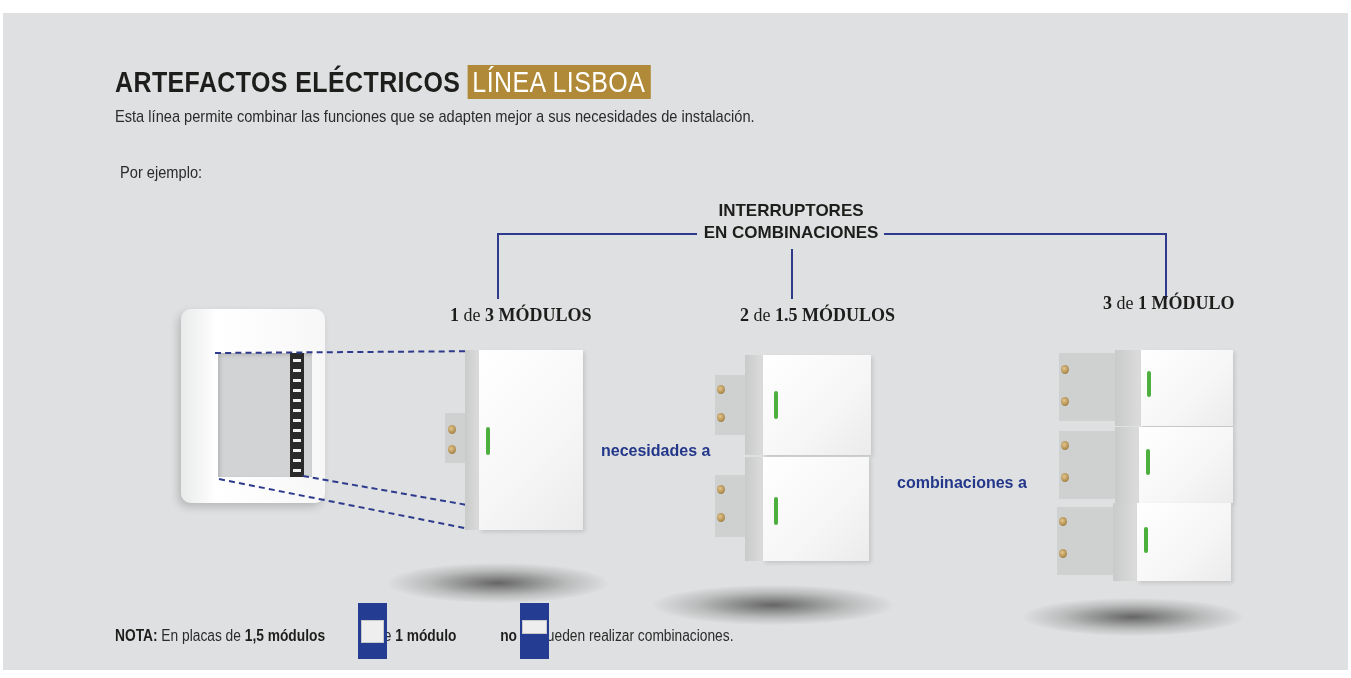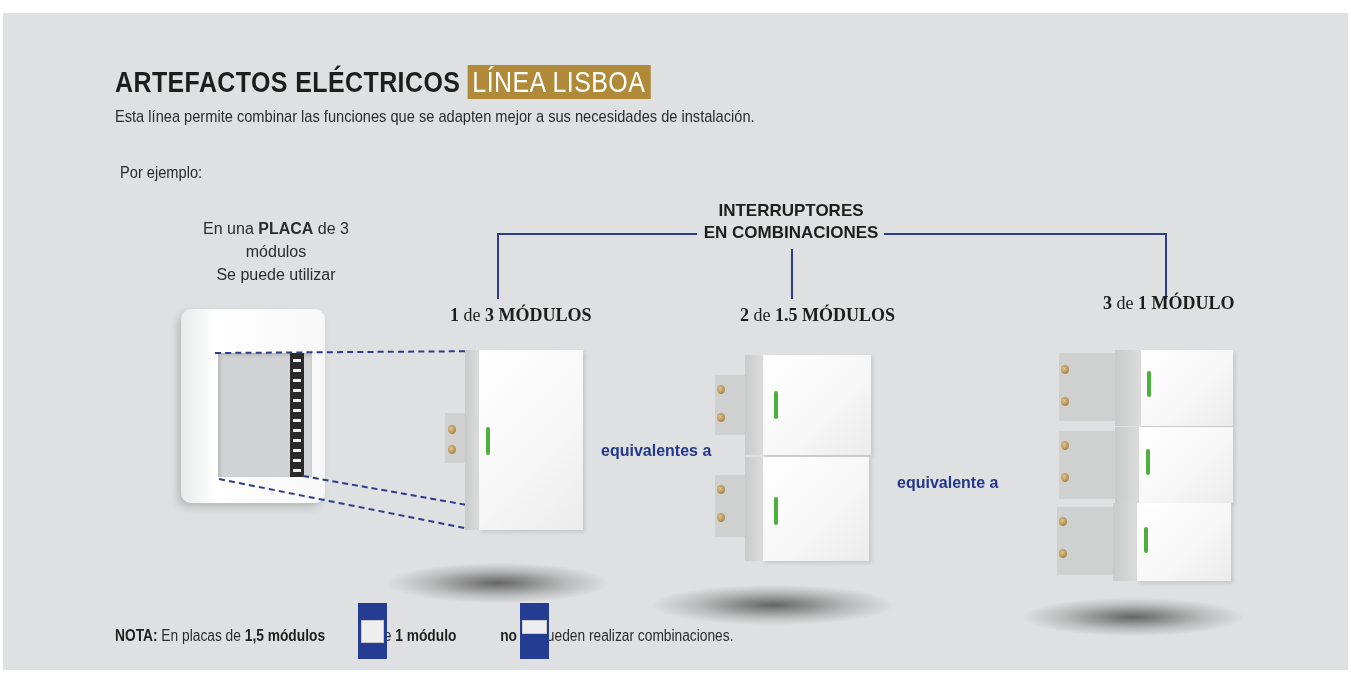--- a/index.html
+++ b/index.html
@@ -60,28 +60,20 @@
 
 <div class="panel">
 
   <div class="abs cond title">
     <span>ARTEFACTOS ELÉCTRICOS</span><span class="title-badge">LÍNEA LISBOA</span>
   </div>
   <div class="abs cond subtitle">Esta línea permite combinar las funciones que se adapten mejor a sus necesidades de instalación.</div>
 
   <div class="abs cond example">Por ejemplo:</div>
 
-  <div class="abs placa-text">
-    <div>
-      <span>En una</span>
-      <b>PLACA</b>
-      <span>de 3 módulos</span>
-    </div>
-    <div>Se puede utilizar</div>
-  </div>
 
   <div class="abs combo-title">
     <div>INTERRUPTORES</div>
     <div>EN COMBINACIONES</div>
   </div>
   <div class="bline" style="left:494px; top:220px; width:200px; height:2px;"></div>
   <div class="bline" style="left:494px; top:220px; width:2px; height:66px;"></div>
   <div class="bline" style="left:881px; top:220px; width:283px; height:2px;"></div>
   <div class="bline" style="left:1162px; top:220px; width:2px; height:66px;"></div>
   <div class="bline" style="left:788px; top:236px; width:2px; height:50px;"></div>
@@ -126,40 +118,40 @@
   <div>
     <div class="mod-back" style="left:442px; top:400px; width:20px; height:50px;"></div>
     <div class="screw" style="left:445px; top:412px;"></div>
     <div class="screw" style="left:445px; top:432px;"></div>
     <div class="mod-side" style="left:462px; top:337px; width:14px; height:180px;"></div>
     <div class="mod-face" style="left:476px; top:337px; width:104px; height:180px;"></div>
     <div class="led" style="left:483px; top:414px; height:28px;"></div>
   </div>
   <div class="shadow-ellipse" style="left:385px; top:550px; width:220px; height:40px;"></div>
 
-  <div class="abs equiv" style="left:598px; top:429px;">equivalentes a</div>
+  <div class="abs equiv" style="left:598px; top:429px;">necesidades a</div>
 
   <div>
     <div class="mod-back" style="left:712px; top:362px; width:30px; height:60px;"></div>
     <div class="screw" style="left:714px; top:372px;"></div>
     <div class="screw" style="left:714px; top:400px;"></div>
     <div class="mod-side" style="left:742px; top:342px; width:18px; height:100px;"></div>
     <div class="mod-face" style="left:760px; top:342px; width:108px; height:100px;"></div>
     <div class="led" style="left:771px; top:378px; height:28px;"></div>
 
     <div class="mod-back" style="left:712px; top:462px; width:30px; height:62px;"></div>
     <div class="screw" style="left:714px; top:472px;"></div>
     <div class="screw" style="left:714px; top:500px;"></div>
     <div class="mod-side" style="left:742px; top:444px; width:18px; height:104px;"></div>
     <div class="mod-face" style="left:760px; top:444px; width:106px; height:104px;"></div>
     <div class="led" style="left:771px; top:484px; height:28px;"></div>
   </div>
   <div class="shadow-ellipse" style="left:650px; top:572px; width:240px; height:40px;"></div>
 
-  <div class="abs equiv" style="left:894px; top:461px;">equivalente a</div>
+  <div class="abs equiv" style="left:894px; top:461px;">combinaciones a</div>
 
   <div>
     <div class="mod-back" style="left:1056px; top:340px; width:56px; height:68px;"></div>
     <div class="screw" style="left:1058px; top:352px;"></div>
     <div class="screw" style="left:1058px; top:384px;"></div>
     <div class="mod-side" style="left:1112px; top:337px; width:26px; height:76px;"></div>
     <div class="mod-face" style="left:1138px; top:337px; width:92px; height:76px;"></div>
     <div class="led" style="left:1144px; top:358px; height:26px;"></div>
 
     <div class="mod-back" style="left:1056px; top:418px; width:56px; height:68px;"></div>

